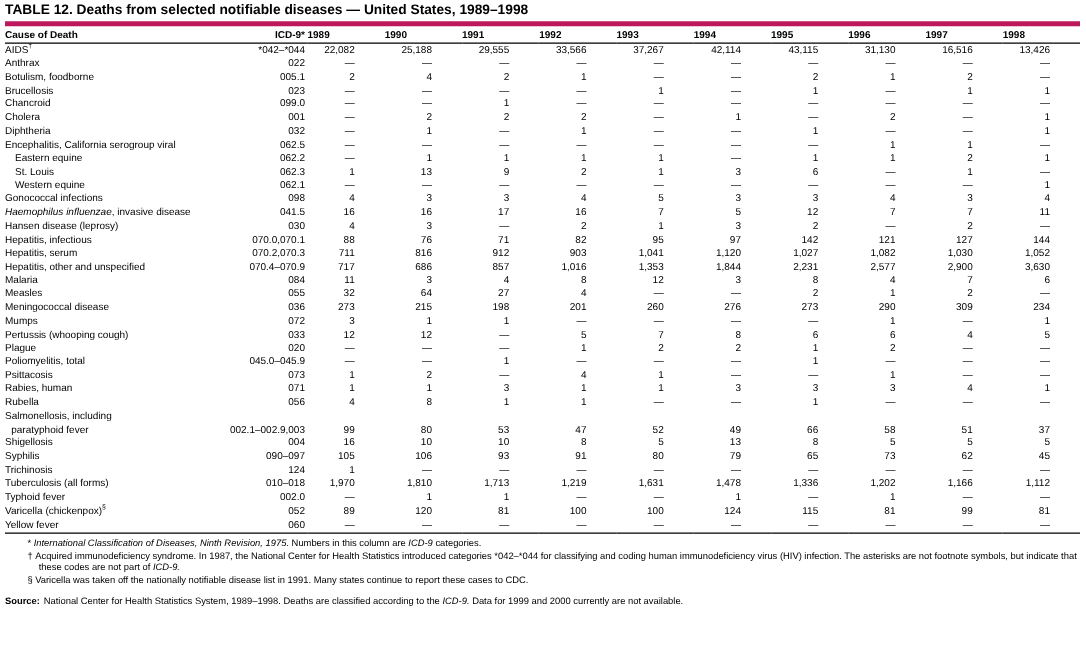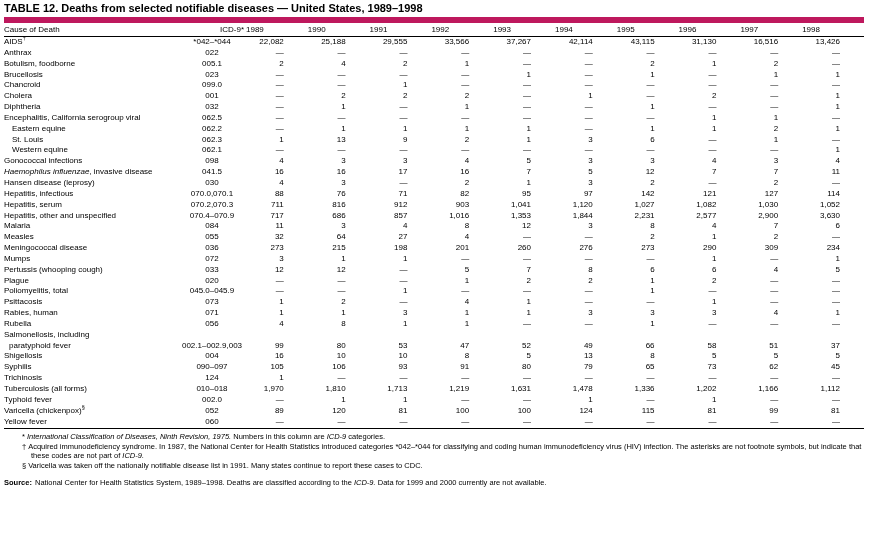--- a/index.html
+++ b/index.html
@@ -5,40 +5,40 @@
   html, body { margin: 0; padding: 0; background: #fff; }
   body {
     width: 869px; height: 534px;
     font-family: "Liberation Sans", sans-serif;
     color: #000;
     overflow: hidden;
   }
   .page { padding: 2px 5px 0 4px; }
   .title {
     font-size: 11px; font-weight: bold; line-height: 13px;
-    padding-bottom: 2px; border-bottom: 6px solid #be185d;
+    padding-bottom: 2px; border-bottom: 4px solid #be185d;
     white-space: nowrap;
   }
   table.data-table { width: 100%; border-collapse: collapse; table-layout: fixed; }
   thead th {
-    font-size: 8px; font-weight: normal; line-height: 9px;
+    font-size: 8px; font-weight: bold; line-height: 9px;
     padding: 2px 0 2px 0; border-bottom: 1.5px solid #000;
     white-space: nowrap;
   }
   th.col-cause { text-align: left; width: 176px; }
   th.col-icd   { text-align: right; width: 64px; padding-right: 2px; }
   th.col-year  { text-align: left; padding-right: 24px; }
   tbody td {
     font-size: 8px; line-height: 10.85px; padding: 0;
     vertical-align: bottom; white-space: nowrap;
   }
   td.cause { text-align: left; }
   td.cause.indent { padding-left: 8px; }
   td.cause .cont { padding-left: 5px; }
-  td.icd { text-align: center; padding-right: 2px; }
+  td.icd { text-align: right; padding-right: 2px; }
   td.val { text-align: right; padding-right: 24px; }
   tbody tr:last-child td { border-bottom: 1.5px solid #000; padding-bottom: 1px; }
   sup { font-size: 5.5px; vertical-align: super; line-height: 0; }
   .footnotes { margin-top: 3px; }
   .footnote {
     font-size: 7.5px; line-height: 9.5px;
     padding-left: 9px; text-indent: -9px; margin-left: 18px;
   }
   .footnote .marker { margin-right: 2px; }
   .source { font-size: 7.5px; line-height: 9.5px; margin-top: 8px; }
@@ -298,21 +298,21 @@
           <td class="icd">070.0,070.1</td>
           <td class="val">88</td>
           <td class="val">76</td>
           <td class="val">71</td>
           <td class="val">82</td>
           <td class="val">95</td>
           <td class="val">97</td>
           <td class="val">142</td>
           <td class="val">121</td>
           <td class="val">127</td>
-          <td class="val">114</td>
+          <td class="val">144</td>
         </tr>
         <tr>
           <td class="cause">
             <div>Hepatitis, serum</div>
           </td>
           <td class="icd">070.2,070.3</td>
           <td class="val">711</td>
           <td class="val">816</td>
           <td class="val">912</td>
           <td class="val">903</td>

